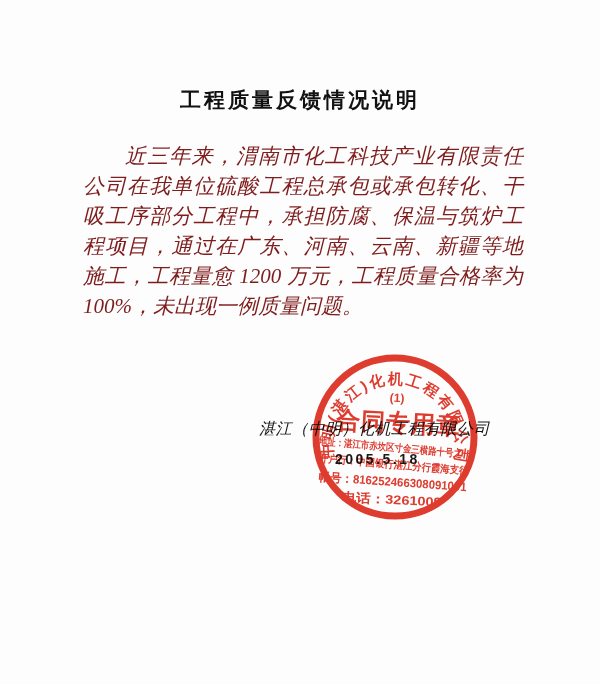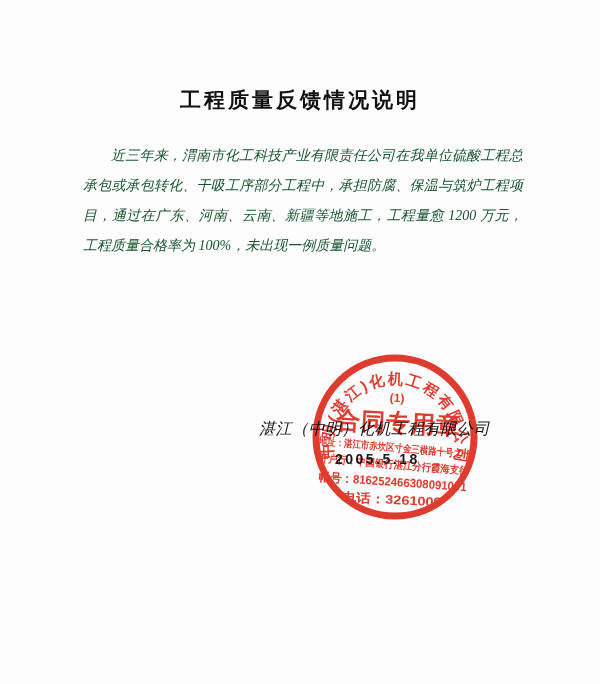--- a/index.html
+++ b/index.html
@@ -23,25 +23,25 @@
     font-weight: 700;
     font-size: 21px;
     letter-spacing: 3px;
     color: #111;
   }
   .doc-body {
     position: absolute;
     top: 141px;
     left: 83px;
     width: 440px;
-    font-size: 14px;
+    font-size: 21px;
     line-height: 30px;
     font-style: italic;
     text-align: justify;
-    color: #14532d;
+    color: #7f1d1d;
   }
   .doc-body p { margin: 0; text-indent: 2em; }
   .signature-company {
     position: absolute;
     top: 419px;
     left: 259px;
     font-size: 16px;
     font-style: italic;
     letter-spacing: 0.5px;
     color: #161616;

